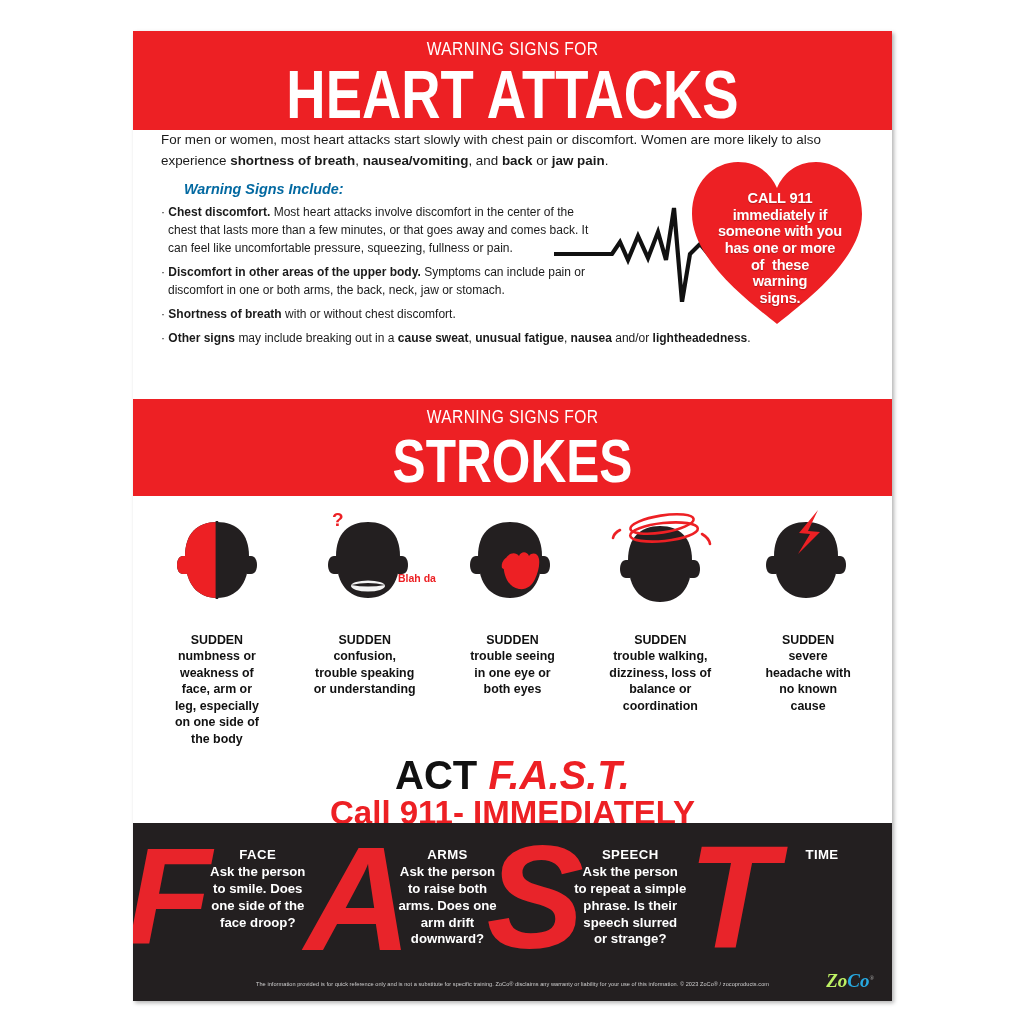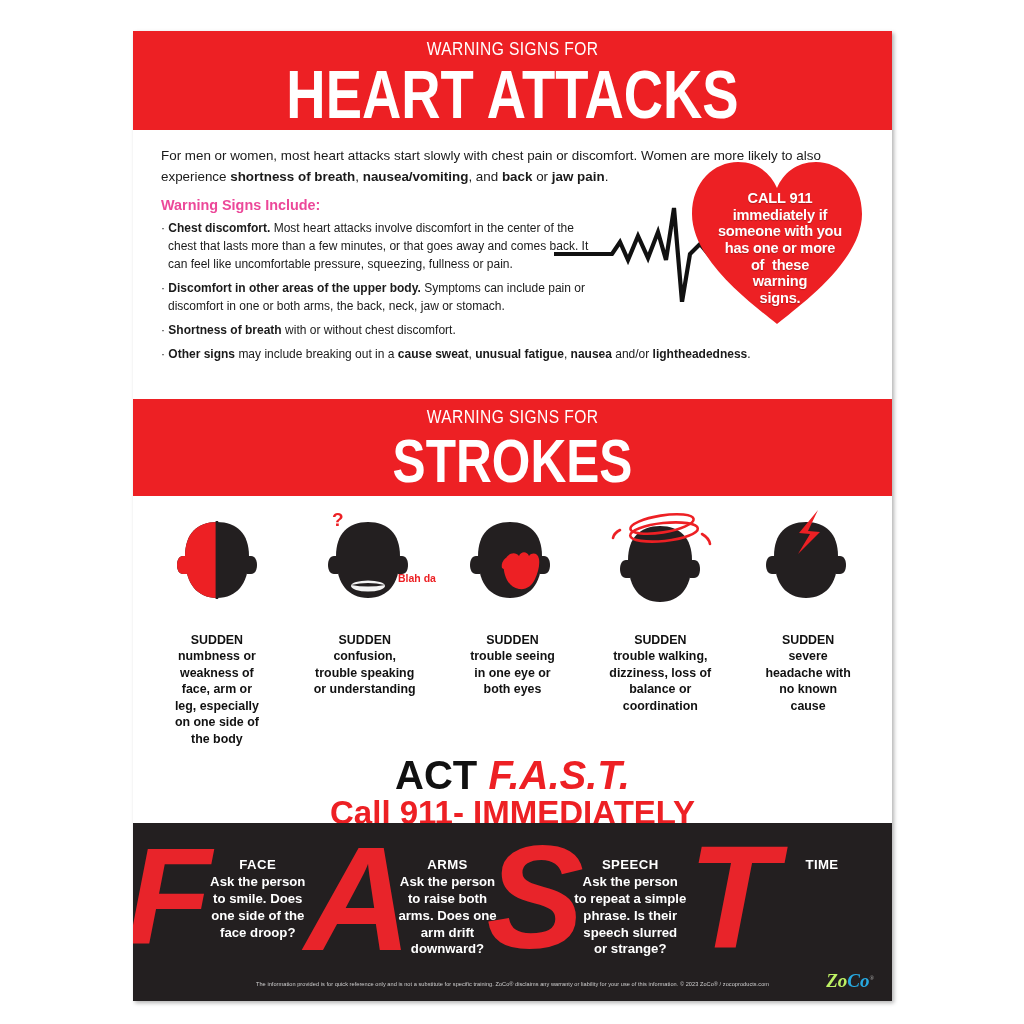--- a/index.html
+++ b/index.html
@@ -43,34 +43,36 @@
   }
   #banner-heart { height: 99px; }
   #banner-heart .title { font-size: 68px; padding-top: 2px; }
   #banner-stroke { height: 97px; margin-top: 4px; }
   #banner-stroke .title { font-size: 62px; padding-top: 4px; }
 
   
   #ha-body {
     position: relative;
     height: 265px;
-    padding: 16px 24px 0 28px;
+    padding: 0 24px 0 28px;
   }
   .intro {
     font-size: 13.4px;
     line-height: 1.55;
     color: #1a1a1a;
     width: 690px;
   }
   .intro b { font-weight: 700; }
   .ws-head {
     margin-top: 9px;
-    color: #ec4899;
+    color: #0369a1;
+    font-style: italic;
     font-weight: 700;
     font-size: 14.4px;
+    margin-left: 23px;
   }
   .bullets { margin-top: 2px; width: 430px; }
   .bullets li {
     list-style: none;
     font-size: 12px;
     line-height: 1.5;
     color: #1a1a1a;
     margin-top: 6px;
     text-indent: -7px;
     padding-left: 7px;
@@ -166,21 +168,21 @@
     position: relative;
     z-index: 1;
     color: #fff;
     font-size: 13.2px;
     font-weight: 700;
     line-height: 1.28;
     text-align: center;
     width: 118px;
     margin-left: auto;
     margin-right: 6px;
-    padding-top: 34px;
+    padding-top: 24px;
     white-space: pre-line;
   }
   .fast-txt .hdr { display: block; letter-spacing: .4px; }
 
   #disclaimer {
     position: absolute;
     left: 0; bottom: 14px; width: 759px;
     text-align: center;
     color: #cfcfcf;
     font-size: 5.6px;

